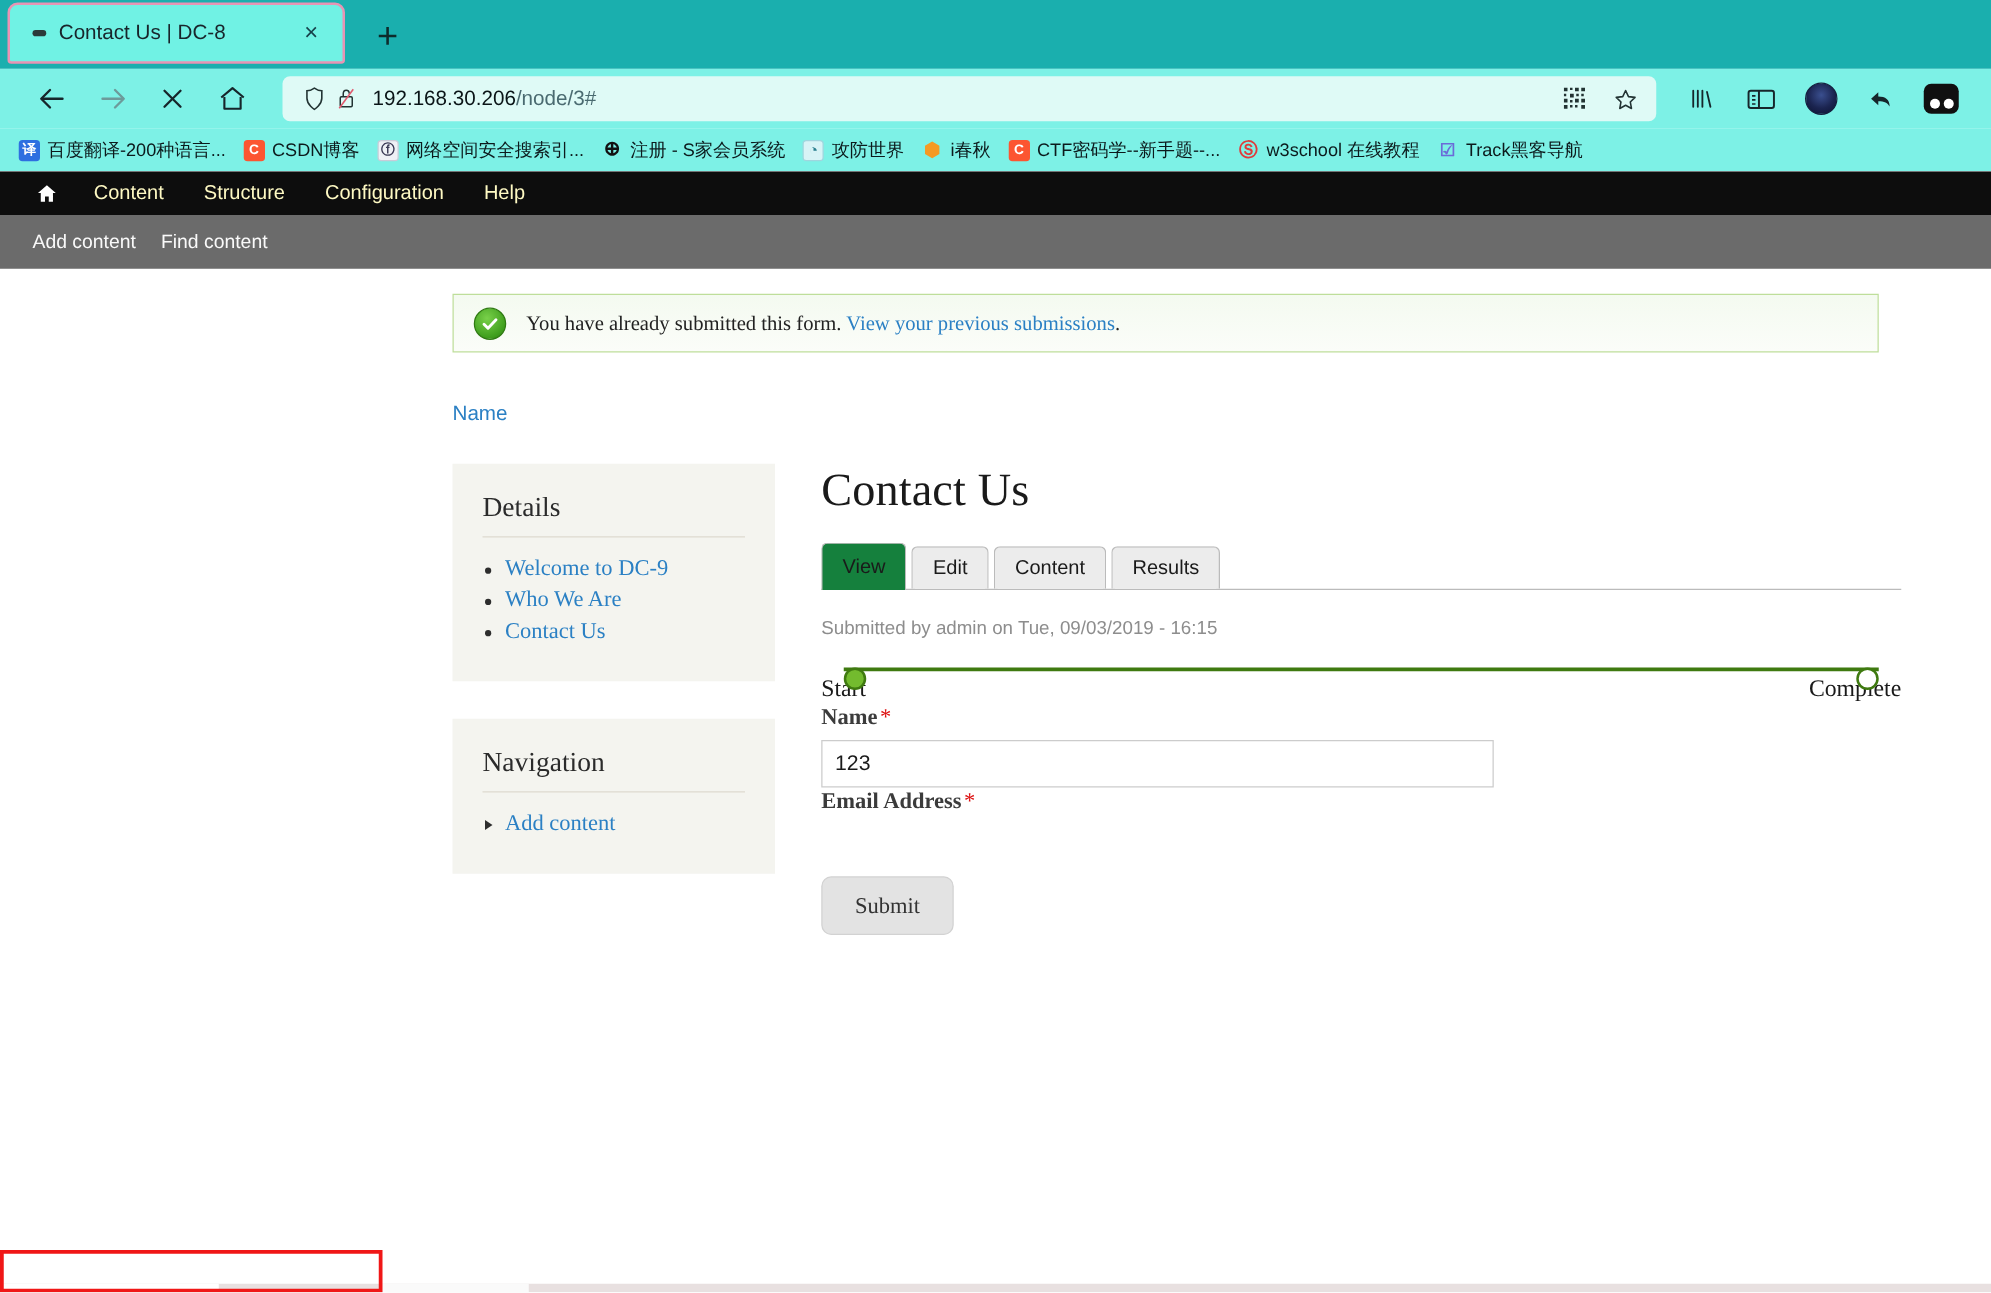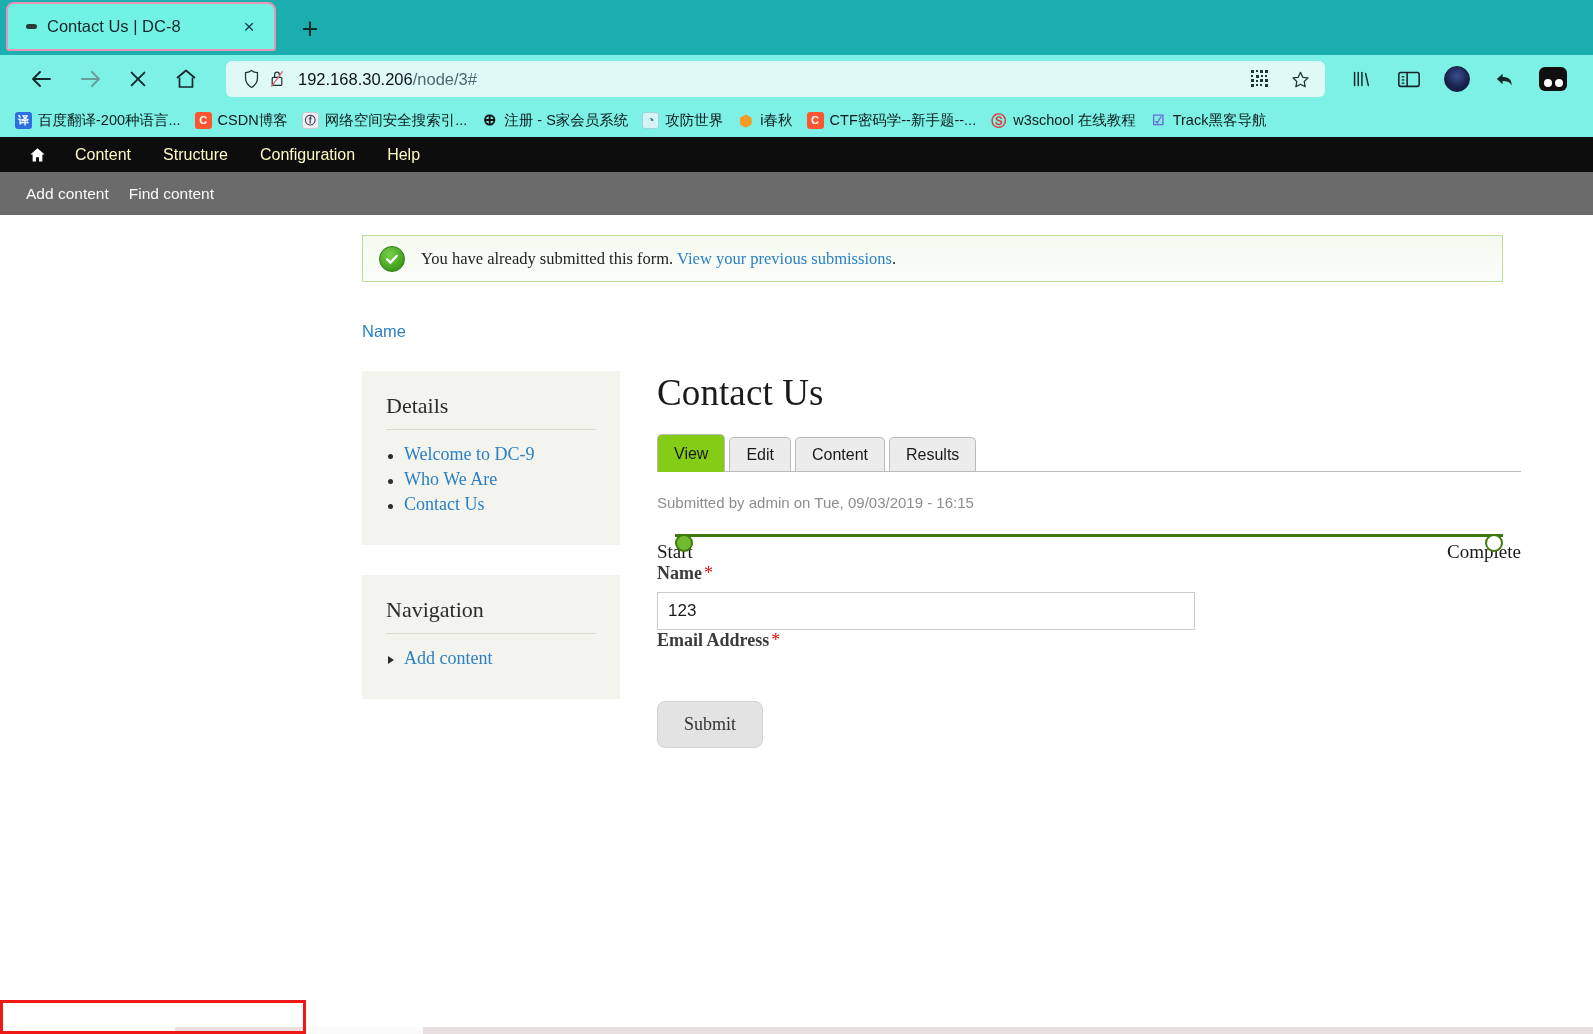--- a/index.html
+++ b/index.html
@@ -270,21 +270,21 @@
     border: 1px solid #bbb;
     border-bottom: none;
     border-radius: 5px 5px 0 0;
     margin-right: 4px;
     font-size: 16px;
     color: #1a1a1a;
     font-family: "Liberation Sans", sans-serif;
     position: relative;
   }
   .tab-item.active {
-    background: #84cc16;
+    background: #15803d;
     height: 38px;
     margin-bottom: -1px;
   }
 
   .submitted {
     margin: 22px 0 0 0;
     font-size: 15px;
     color: #8d8d8d;
     font-family: "Liberation Sans", sans-serif;
   }

